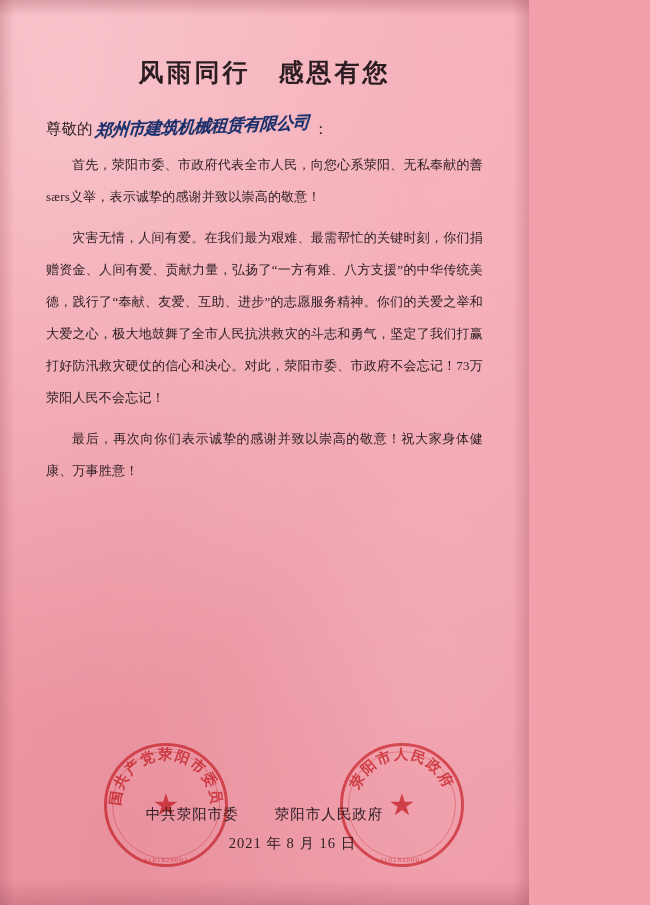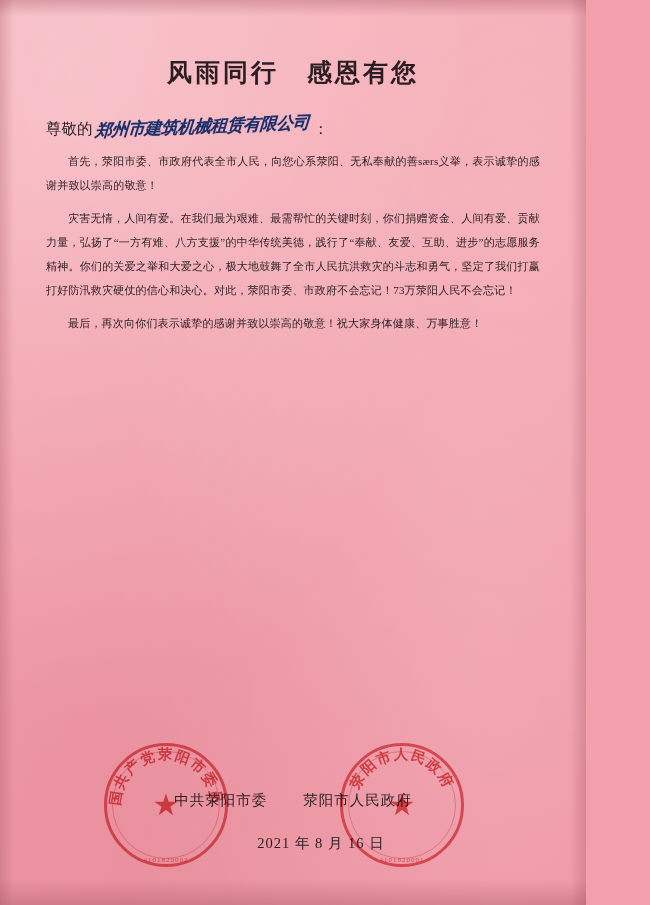--- a/index.html
+++ b/index.html
@@ -8,21 +8,21 @@
   }
   body {
     width: 650px;
     height: 905px;
     background: #f2a0ab;
     font-family: "Liberation Serif", serif;
     overflow: hidden;
   }
   #page {
     position: relative;
-    width: 586px;
+    width: 529px;
     height: 905px;
     background: linear-gradient(160deg, #f6acb6 0%, #f4a3ae 30%, #f09aa7 70%, #ef96a4 100%);
     box-sizing: border-box;
     overflow: hidden;
   }
   
   #page::before {
     content: "";
     position: absolute;
     left: 0; top: 0; right: 0; bottom: 0;
@@ -76,22 +76,22 @@
     margin: 0 2px 2px 2px;
     letter-spacing: -0.5px;
     font-weight: bold;
     text-shadow: 0 0 1px rgba(27,47,107,0.35);
   }
   .salutation .colon {
     font-size: 15.5px;
     margin-left: 2px;
   }
   p.body-par {
-    font-size: 11px;
-    line-height: 24px;
+    font-size: 13px;
+    line-height: 32px;
     color: #2b1d22;
     margin: 9px 0 0 0;
     text-align: justify;
     text-indent: 2em;
     letter-spacing: 0.2px;
   }
   .signature-block {
     position: absolute;
     left: 0;
     right: 0;
@@ -104,21 +104,21 @@
   .sign-row {
     display: flex;
     justify-content: center;
     gap: 36px;
     align-items: flex-end;
   }
   .sign-name {
     letter-spacing: 1px;
   }
   .sign-date {
-    margin-top: 24px;
+    margin-top: 10px;
     padding-left: 56px;
     letter-spacing: 1px;
   }
   
   .seal {
     position: absolute;
     width: 124px;
     height: 124px;
     border-radius: 50%;
     border: 3.5px solid rgba(206, 24, 30, 0.72);

